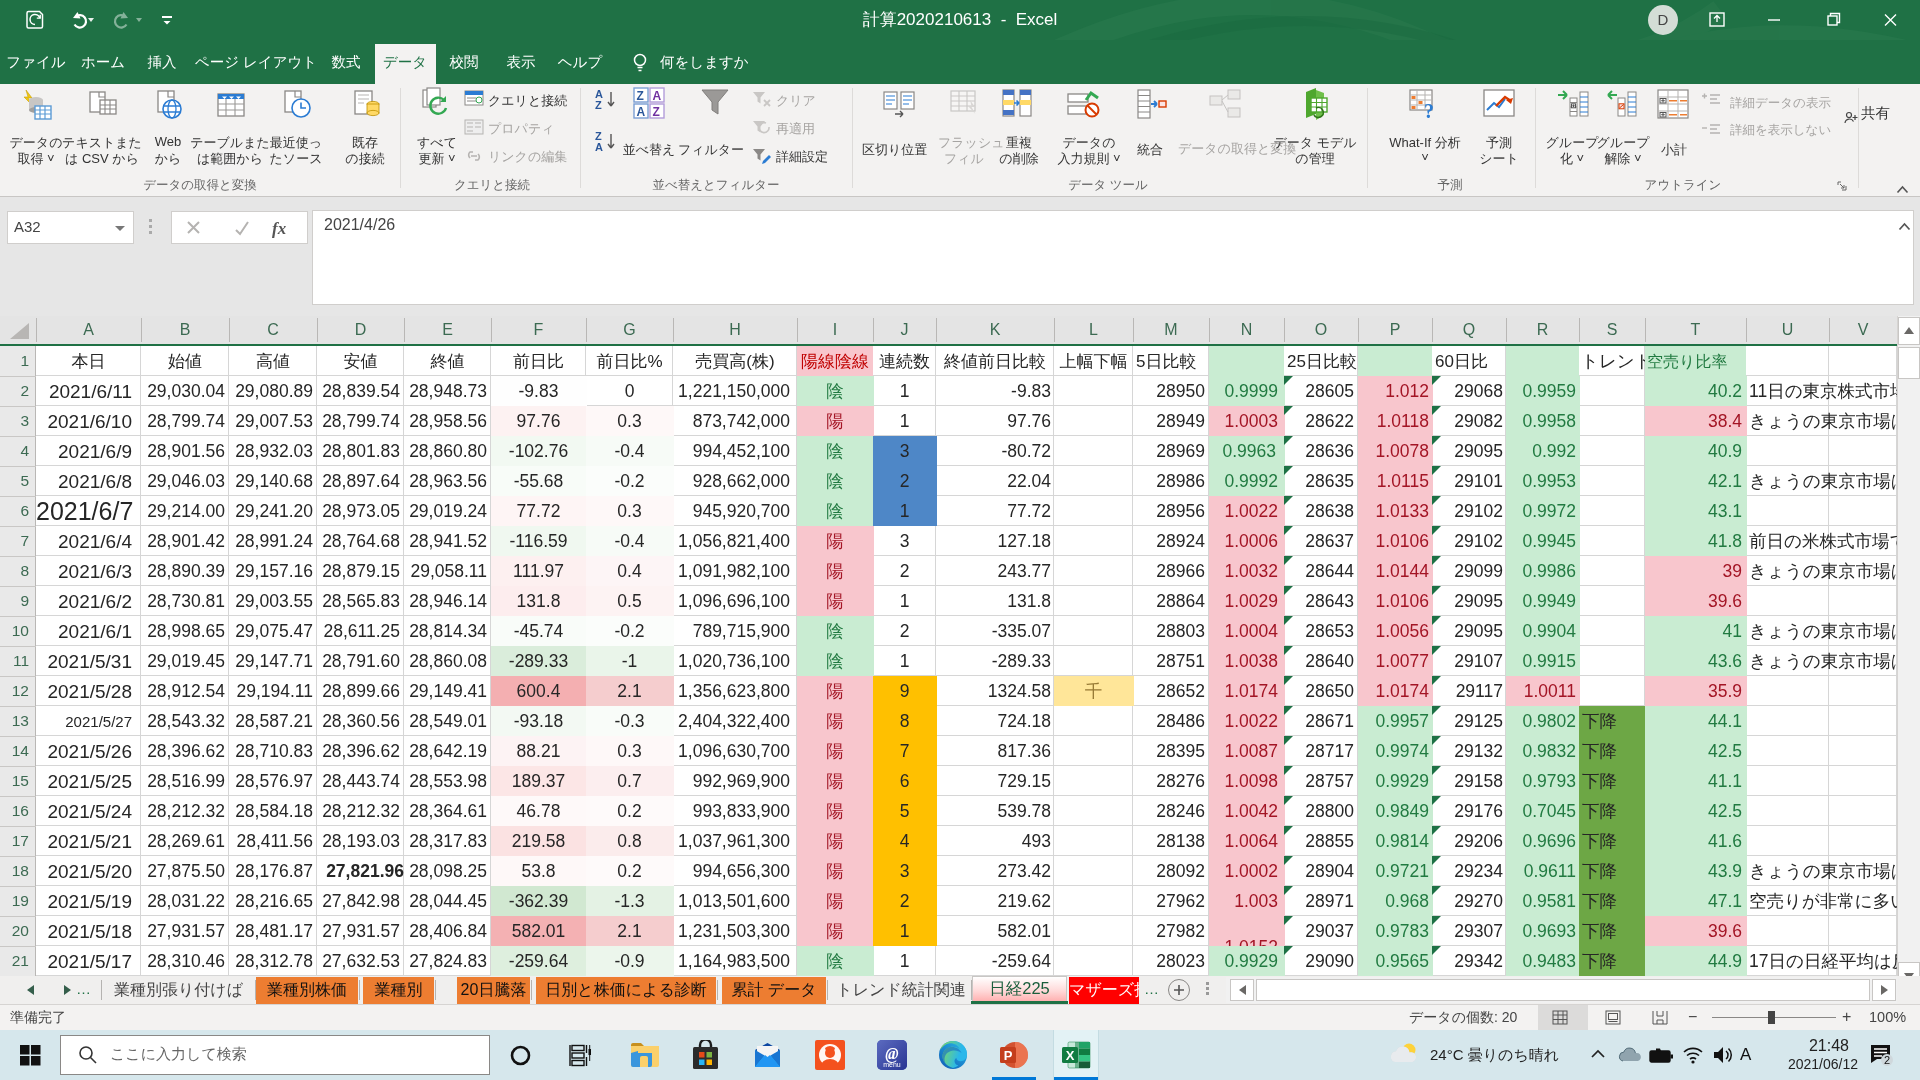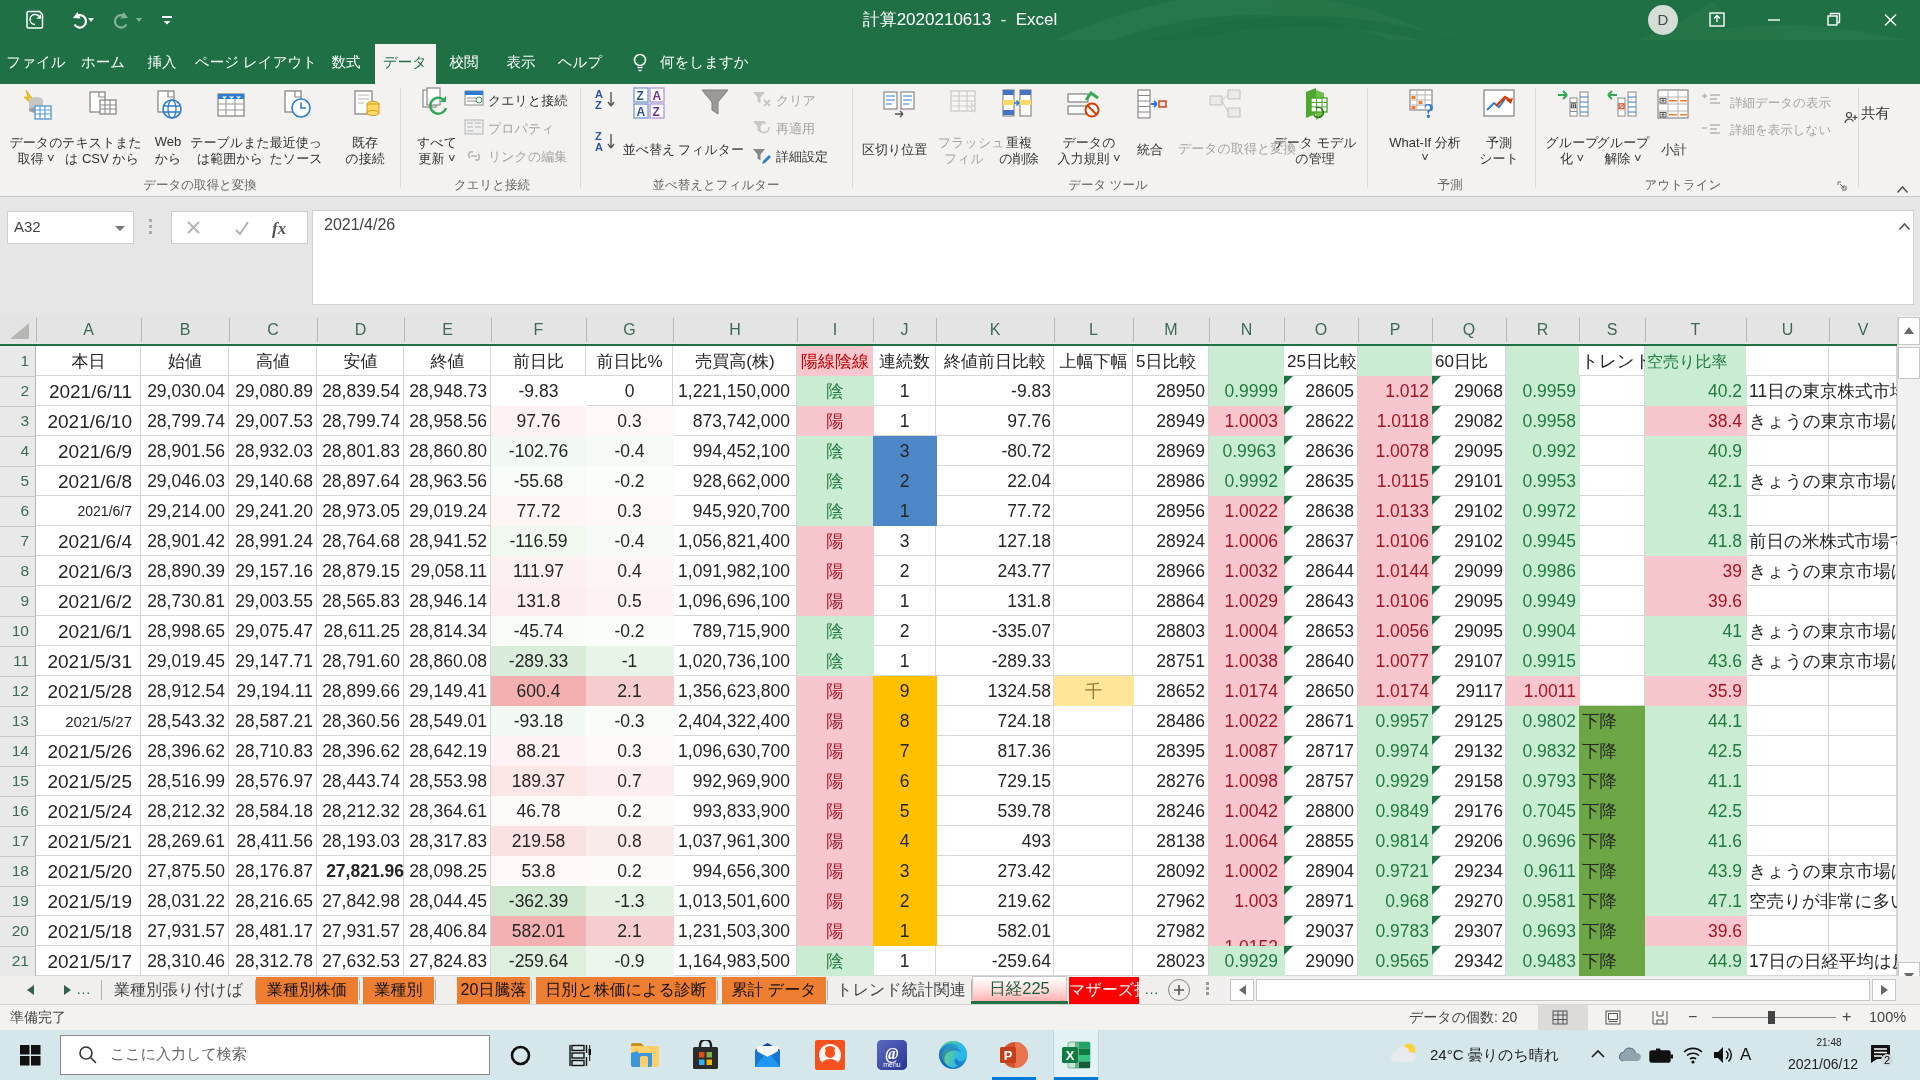--- a/index.html
+++ b/index.html
@@ -644,21 +644,21 @@
 <div class="tri" style="left:1284px;top:466px;"></div>
 <div class="tri" style="left:1432px;top:466px;"></div>
 <div class="fill" style="left:491px;top:496px;width:96px;height:30px;background:#fef5f5;"></div>
 <div class="fill" style="left:586px;top:496px;width:88px;height:30px;background:#fef8f8;"></div>
 <div class="fill" style="left:797px;top:496px;width:77px;height:30px;background:#c9ecd2;"></div>
 <div class="fill" style="left:873px;top:496px;width:64px;height:30px;background:#4e87c7;"></div>
 <div class="fill" style="left:1209px;top:496px;width:76px;height:30px;background:#f8c6cd;"></div>
 <div class="fill" style="left:1358px;top:496px;width:75px;height:30px;background:#f8c6cd;"></div>
 <div class="fill" style="left:1506px;top:496px;width:74px;height:30px;background:#c9ecd2;"></div>
 <div class="fill" style="left:1645px;top:496px;width:102px;height:30px;background:#c9ecd2;"></div>
-<div class="cell" style="left:36px;top:496px;width:105px;padding-right:9px;text-align:right;font-size:14px;">2021/6/7</div>
+<div class="cell" style="left:36px;top:496px;width:105px;padding-right:9px;text-align:right;font-size:25px;">2021/6/7</div>
 <div class="cell" style="left:141px;top:496px;width:88px;padding-right:4px;text-align:right;">29,214.00</div>
 <div class="cell" style="left:229px;top:496px;width:88px;padding-right:4px;text-align:right;">29,241.20</div>
 <div class="cell" style="left:317px;top:496px;width:87px;padding-right:4px;text-align:right;">28,973.05</div>
 <div class="cell" style="left:404px;top:496px;width:87px;padding-right:4px;text-align:right;">29,019.24</div>
 <div class="cell" style="left:491px;top:496px;width:95px;text-align:center;">77.72</div>
 <div class="cell" style="left:586px;top:496px;width:87px;text-align:center;">0.3</div>
 <div class="cell" style="left:673px;top:496px;width:124px;padding-right:7px;text-align:right;">945,920,700</div>
 <div class="cell" style="left:797px;top:496px;width:76px;text-align:center;color:#217a41;">陰</div>
 <div class="cell" style="left:873px;top:496px;width:63px;text-align:center;">1</div>
 <div class="cell" style="left:936px;top:496px;width:118px;padding-right:3px;text-align:right;">77.72</div>
@@ -1329,20 +1329,20 @@
       <circle cx="11" cy="16" r="1.6" fill="#111"></circle>
     </svg>
 <svg class="abs" style="left:1712px;top:1045px" width="22" height="20" viewBox="0 0 22 20">
       <path d="M2 7 h4 l5 -5 v16 l-5 -5 h-4 z" fill="#111"></path>
       <g fill="none" stroke="#111" stroke-width="1.5">
         <path d="M14 6 a5 5 0 0 1 0 8"></path>
         <path d="M16.5 3.5 a9 9 0 0 1 0 13"></path>
       </g>
     </svg>
 <div class="tx" style="left:1740px;top:1030px;font-size:17px;line-height:50px;color:#111;">A</div>
-<div class="tx" style="left:1789px;top:1037px;width:80px;text-align:center;font-size:10px;color:#222;">21:48</div>
+<div class="tx" style="left:1789px;top:1037px;width:80px;text-align:center;font-size:16px;color:#222;">21:48</div>
 <div class="tx" style="left:1773px;top:1056px;width:100px;text-align:center;font-size:14px;color:#222;">2021/06/12</div>
 <svg class="abs" style="left:1869px;top:1043px" width="24" height="24" viewBox="0 0 24 24">
       <path d="M2 2 h19 v14 h-13 l-6 4 z" fill="#111"></path>
       <path d="M5 6 h13 M5 9.5 h13 M5 13 h8" stroke="#fff" stroke-width="1.4"></path>
       <circle cx="18" cy="17" r="6" fill="#cfd8dc"></circle>
       <text x="18" y="21" text-anchor="middle" font-size="11" fill="#111" font-family="Liberation Sans">2</text>
     </svg>
 </div>
 </body></html>

